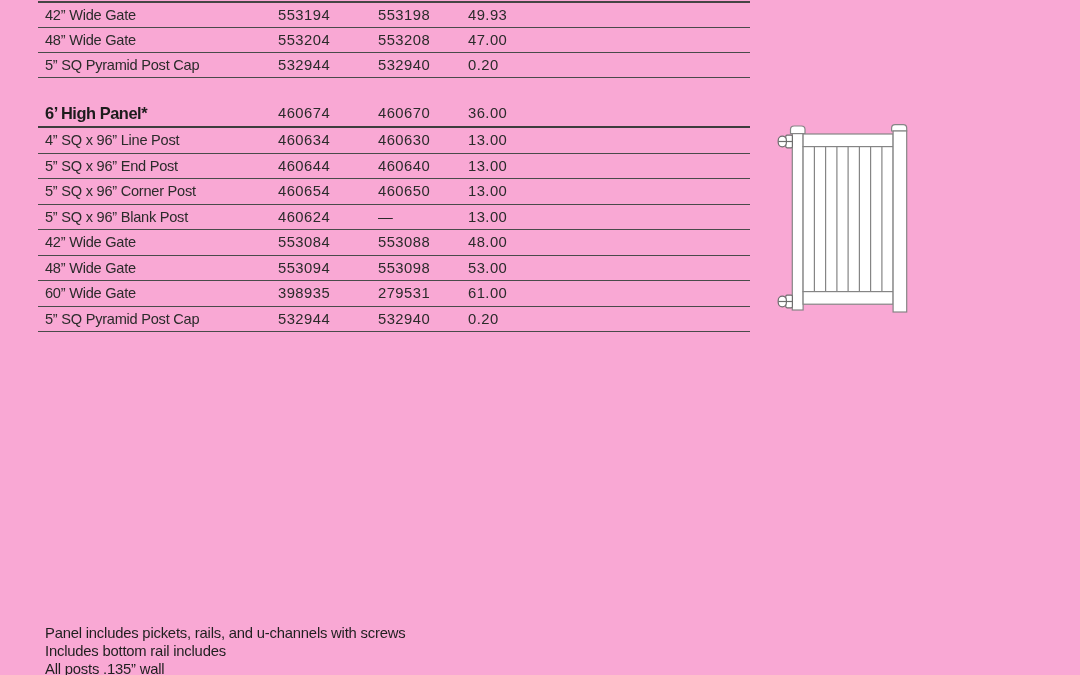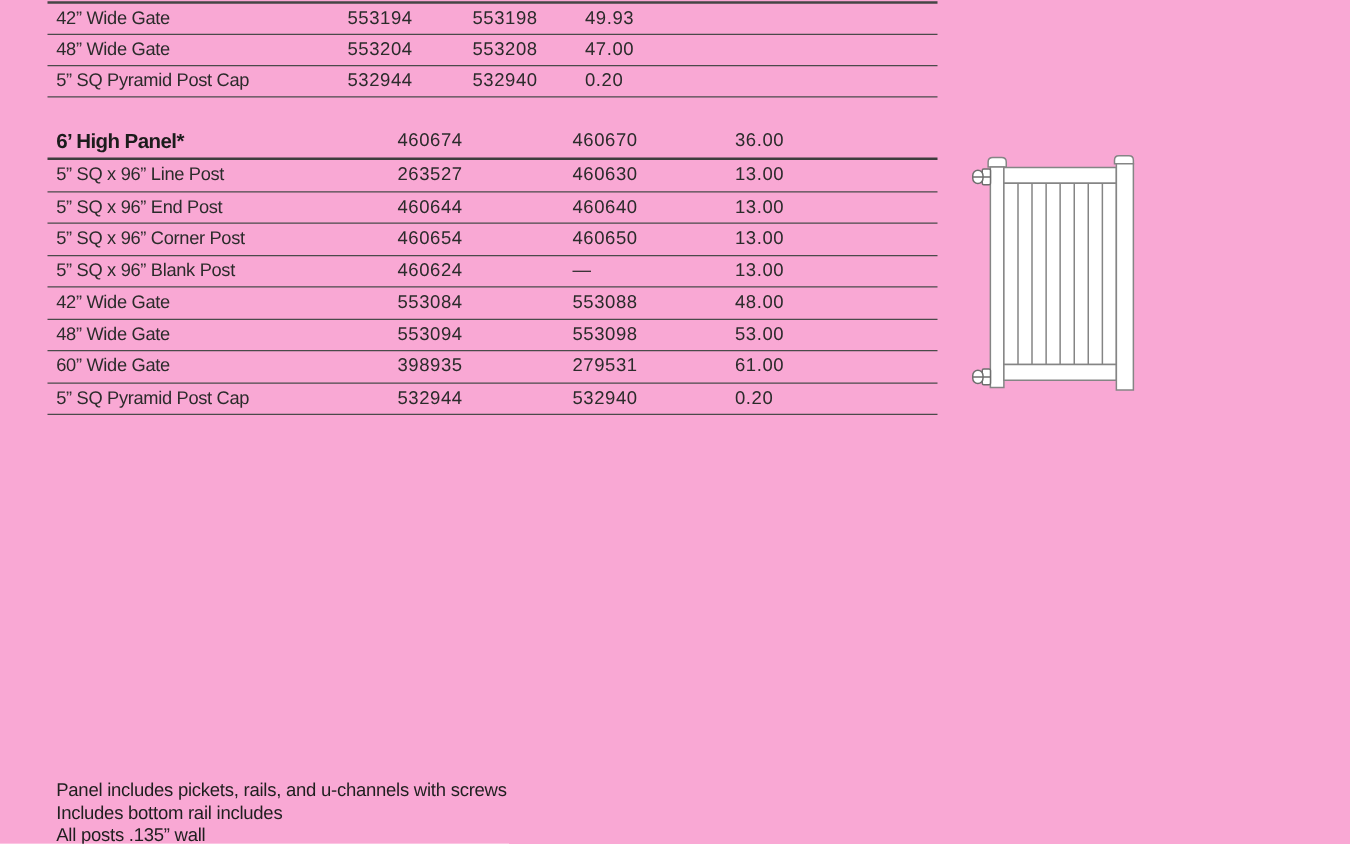--- a/index.html
+++ b/index.html
@@ -27,21 +27,21 @@
   .row {
     display: grid;
     grid-template-columns: 240px 100px 90px 50px 1fr;
     align-items: center;
     height: 25px;
     border-bottom: 1.7px solid #4a4a4a;
     font-size: 14.6px;
     letter-spacing: -0.25px;
     color: #2b2b2b;
   }
-  .section-1 .row { height: 25.5px; gap: 40px; }
+  .section-1 .row { height: 25.5px; }
   .section-1 .row.bold { height: 28px; border-bottom-width: 2.2px; border-bottom-color: #3d3d3d; }
 
   .cell { white-space: nowrap; }
   .cell.c0 { padding-left: 7px; text-align: left; }
   .cell.c1, .cell.c2, .cell.c3 { letter-spacing: 0.45px; font-size: 14.8px; }
   .row.bold .cell.c0 {
     font-weight: 700;
     font-size: 16.4px;
     letter-spacing: -0.45px;
     color: #1c1c1c;
@@ -98,22 +98,22 @@
         </div>
       </div>
     <div class="section section-1">
         <div class="row bold">
           <div class="cell c0">6’ High Panel*</div>
           <div class="cell c1">460674</div>
           <div class="cell c2">460670</div>
           <div class="cell c3">36.00</div>
         </div>
         <div class="row">
-          <div class="cell c0">5” SQ x 96” Line Post</div>
-          <div class="cell c1">263527</div>
+          <div class="cell c0">4” SQ x 96” Line Post</div>
+          <div class="cell c1">460634</div>
           <div class="cell c2">460630</div>
           <div class="cell c3">13.00</div>
         </div>
         <div class="row">
           <div class="cell c0">5” SQ x 96” End Post</div>
           <div class="cell c1">460644</div>
           <div class="cell c2">460640</div>
           <div class="cell c3">13.00</div>
         </div>
         <div class="row">

